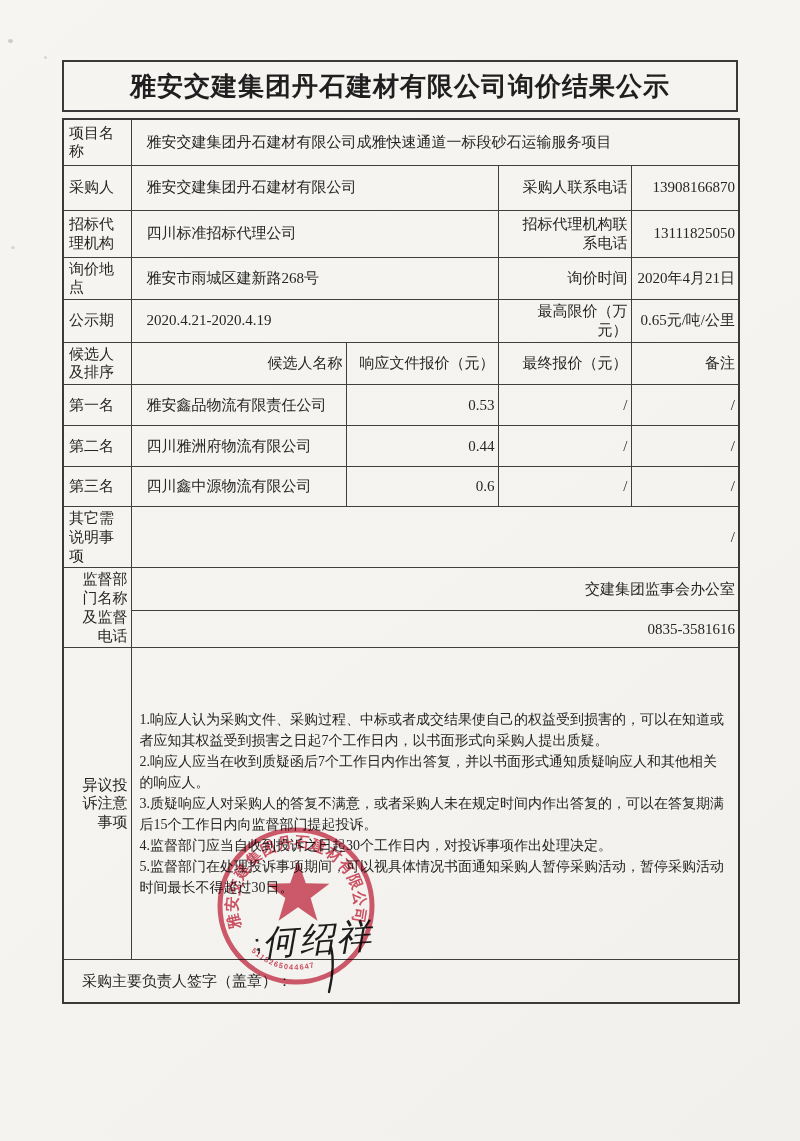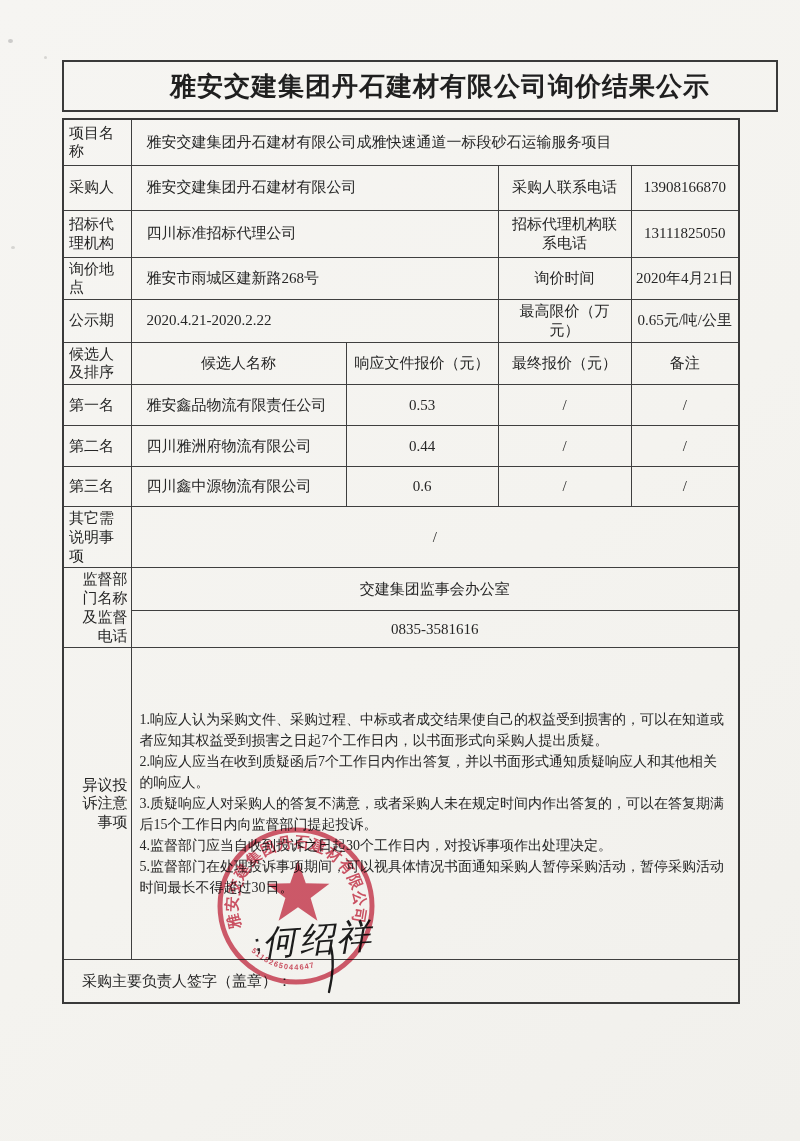--- a/index.html
+++ b/index.html
@@ -13,36 +13,35 @@
   .speck{position:absolute;border-radius:50%;background:#9a9a98;}
   .s1{left:8px;top:39px;width:5px;height:4px;opacity:.45;}
   .s2{left:44px;top:56px;width:3px;height:3px;opacity:.35;}
   .s3{left:11px;top:246px;width:4px;height:3px;opacity:.35;}
   .titlebox{
     position:absolute;left:62px;top:60px;width:672px;height:48px;
     border:2px solid #3a3a3a;display:flex;align-items:center;justify-content:center;
     font-family:"Liberation Sans","DejaVu Sans",sans-serif;
     font-weight:bold;font-size:26px;letter-spacing:1px;color:#1f1f1f;
     background:transparent;
-    padding-left:40px;
   }
   table.maintable{
     position:absolute;left:62px;top:118px;width:676px;
     border-collapse:collapse;table-layout:fixed;
     border:2px solid #3a3a3a;
   }
   td{
     border:1px solid #3f3f3f;
     font-size:15px;line-height:1.25;
     padding:2px 6px;vertical-align:middle;
     overflow:hidden;
   }
   td.lab{padding:2px 3px 2px 5px;margin-left:20px;}
   td.val{text-align:left;padding-left:15px;}
-  td.ctr{text-align:center;padding-left:3px;padding-right:3px;}
+  td.ctr{text-align:right;padding-left:3px;padding-right:3px;}
   td.pre{white-space:pre-line;}
   td.supv{text-align:right;}
   td.objtxt{
     font-size:14px;line-height:21px;white-space:pre-line;
     padding:4px 8px;vertical-align:middle;text-align:left;
   }
   td.signrow{padding-left:18px;}
   .sealsvg{position:absolute;left:196px;top:806px;mix-blend-mode:multiply;opacity:.93;pointer-events:none;}
   .sigsvg{position:absolute;left:243px;top:893px;pointer-events:none;}
 </style>
@@ -83,21 +82,21 @@
         <td class="ctr">13111825050</td>
       </tr>
       <tr style="height:40px">
         <td class="lab">询价地点</td>
         <td class="val" colspan="2">雅安市雨城区建新路268号</td>
         <td class="ctr">询价时间</td>
         <td class="ctr">2020年4月21日</td>
       </tr>
       <tr style="height:38px">
         <td class="lab">公示期</td>
-        <td class="val" colspan="2">2020.4.21-2020.2.22</td>
+        <td class="val" colspan="2">2020.4.21-2020.4.19</td>
         <td class="ctr pre">最高限价（万
 元）</td>
         <td class="ctr">0.65元/吨/公里</td>
       </tr>
       <tr style="height:39px">
         <td class="lab">候选人及排序</td>
         <td class="ctr">候选人名称</td>
         <td class="ctr">响应文件报价（元）</td>
         <td class="ctr">最终报价（元）</td>
         <td class="ctr">备注</td>

